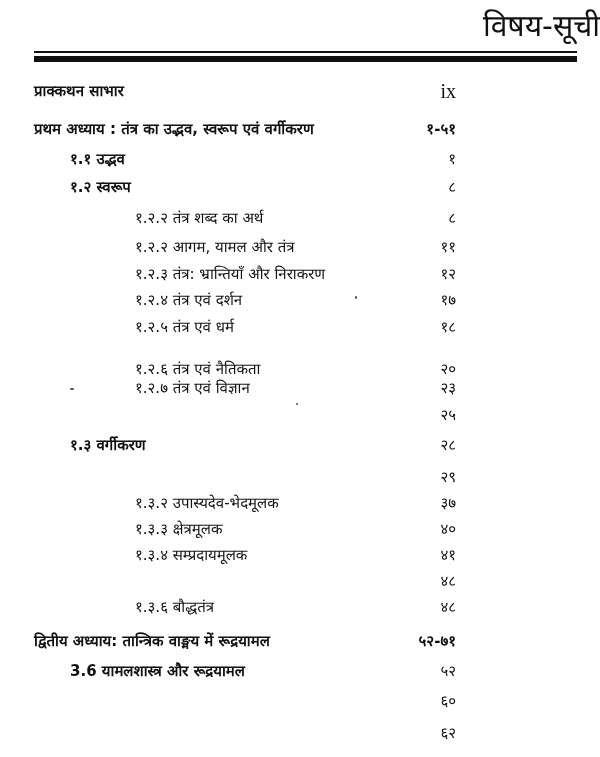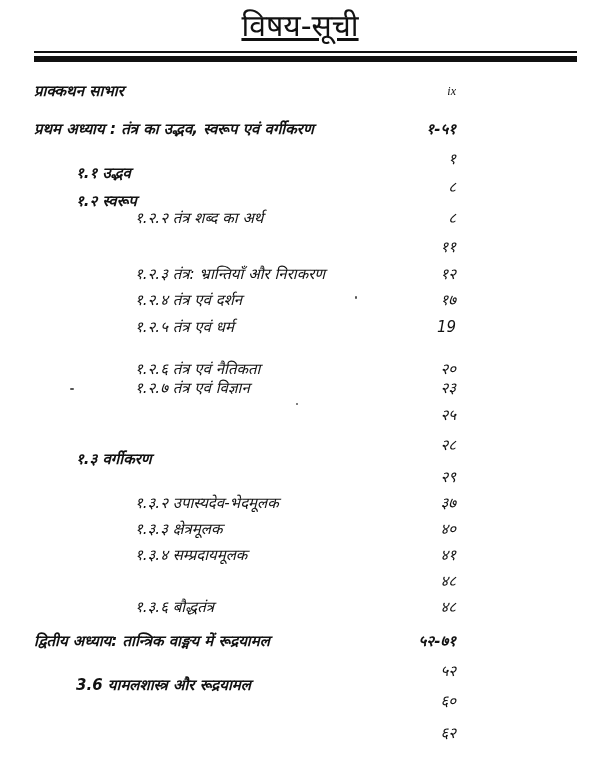--- a/index.html
+++ b/index.html
@@ -2,82 +2,82 @@
 <html><head>
 <meta charset="utf-8">
 <style>
   html, body { margin: 0; padding: 0; }
   body {
     width: 600px; height: 757px; background: #ffffff; position: relative;
     font-family: "DejaVu Sans", "Liberation Sans", sans-serif; color: #111;
     overflow: hidden;
   }
   .title {
-    position: absolute; left: 0; width: 600px; top: 6px; text-align: center;
-    font-size: 30px; line-height: 40px; color: #111; font-weight: normal; text-decoration: underline;
+    position: absolute; left: 0; width: 600px; top: 6px; text-align: right;
+    font-size: 30px; line-height: 40px; color: #111; font-weight: normal;
   }
   .rule-thin { position: absolute; left: 34px; width: 543px; top: 51px; height: 2px; background: #111; }
   .rule-thick { position: absolute; left: 34px; width: 543px; top: 56px; height: 6px; background: #111; }
   .row {
     position: absolute; left: 0; width: 480px; height: 26px; line-height: 26px;
     font-size: 15px;
-    font-style: italic;
   }
   .row .label { position: absolute; white-space: nowrap; }
   .row .page { position: absolute; right: 24px; text-align: right; white-space: nowrap; }
   .lvl0 .label { left: 34px; font-weight: bold; }
   .lvl0 .page { font-weight: bold; }
-  .lvl1 .label { left: 76px; font-weight: bold; margin-top: 14px; }
+  .lvl1 .label { left: 70px; font-weight: bold; }
   .lvl2 .label { left: 135px; font-weight: normal; }
   .plain .label { font-weight: normal; }
   .plain .page { font-weight: normal; }
   .speck { position: absolute; background: #555; border-radius: 1px; }
 </style>
 </head>
 <body>
 
 <div class="title">विषय-सूची</div>
 <div class="rule-thin"></div>
 <div class="rule-thick"></div>
 
 <div id="toc">
   <div class="row lvl0 plain" style="top:78px">
     <span class="label" style="font-weight:bold">प्राक्कथन साभार</span>
-    <span class="page" style="font-family:'Liberation Serif',serif;font-size:12px">ix</span>
+    <span class="page" style="font-family:'Liberation Serif',serif;font-size:20px">ix</span>
   </div>
   <div class="row lvl0" style="top:116px">
     <span class="label">प्रथम अध्याय : तंत्र का उद्भव, स्वरूप एवं वर्गीकरण</span>
     <span class="page">१-५१</span>
   </div>
   <div class="row lvl1" style="top:146px">
     <span class="label">१.१ उद्भव</span>
     <span class="page">१</span>
   </div>
   <div class="row lvl1" style="top:174px">
     <span class="label">१.२ स्वरूप</span>
     <span class="page">८</span>
   </div>
   <div class="row lvl2" style="top:205px">
     <span class="label">१.२.२ तंत्र शब्द का अर्थ</span>
     <span class="page">८</span>
   </div>
   <div class="row lvl2" style="top:234px">
+    <span class="label">१.२.२ आगम, यामल और तंत्र</span>
     <span class="page">११</span>
   </div>
   <div class="row lvl2" style="top:261px">
     <span class="label">१.२.३ तंत्र: भ्रान्तियाँ और निराकरण</span>
     <span class="page">१२</span>
   </div>
   <div class="row lvl2" style="top:287px">
     <span class="label">१.२.४ तंत्र एवं दर्शन</span>
     <span class="page">१७</span>
   </div>
   <div class="row lvl2" style="top:314px">
     <span class="label">१.२.५ तंत्र एवं धर्म</span>
-    <span class="page">19</span>
+    <span class="page">१८</span>
   </div>
   <div class="row lvl2" style="top:356px">
     <span class="label">१.२.६ तंत्र एवं नैतिकता</span>
     <span class="page">२०</span>
   </div>
   <div class="row lvl2" style="top:375px">
     <span class="label">१.२.७ तंत्र एवं विज्ञान</span>
     <span class="page">२३</span>
   </div>
   <div class="row lvl2" style="top:402px">

